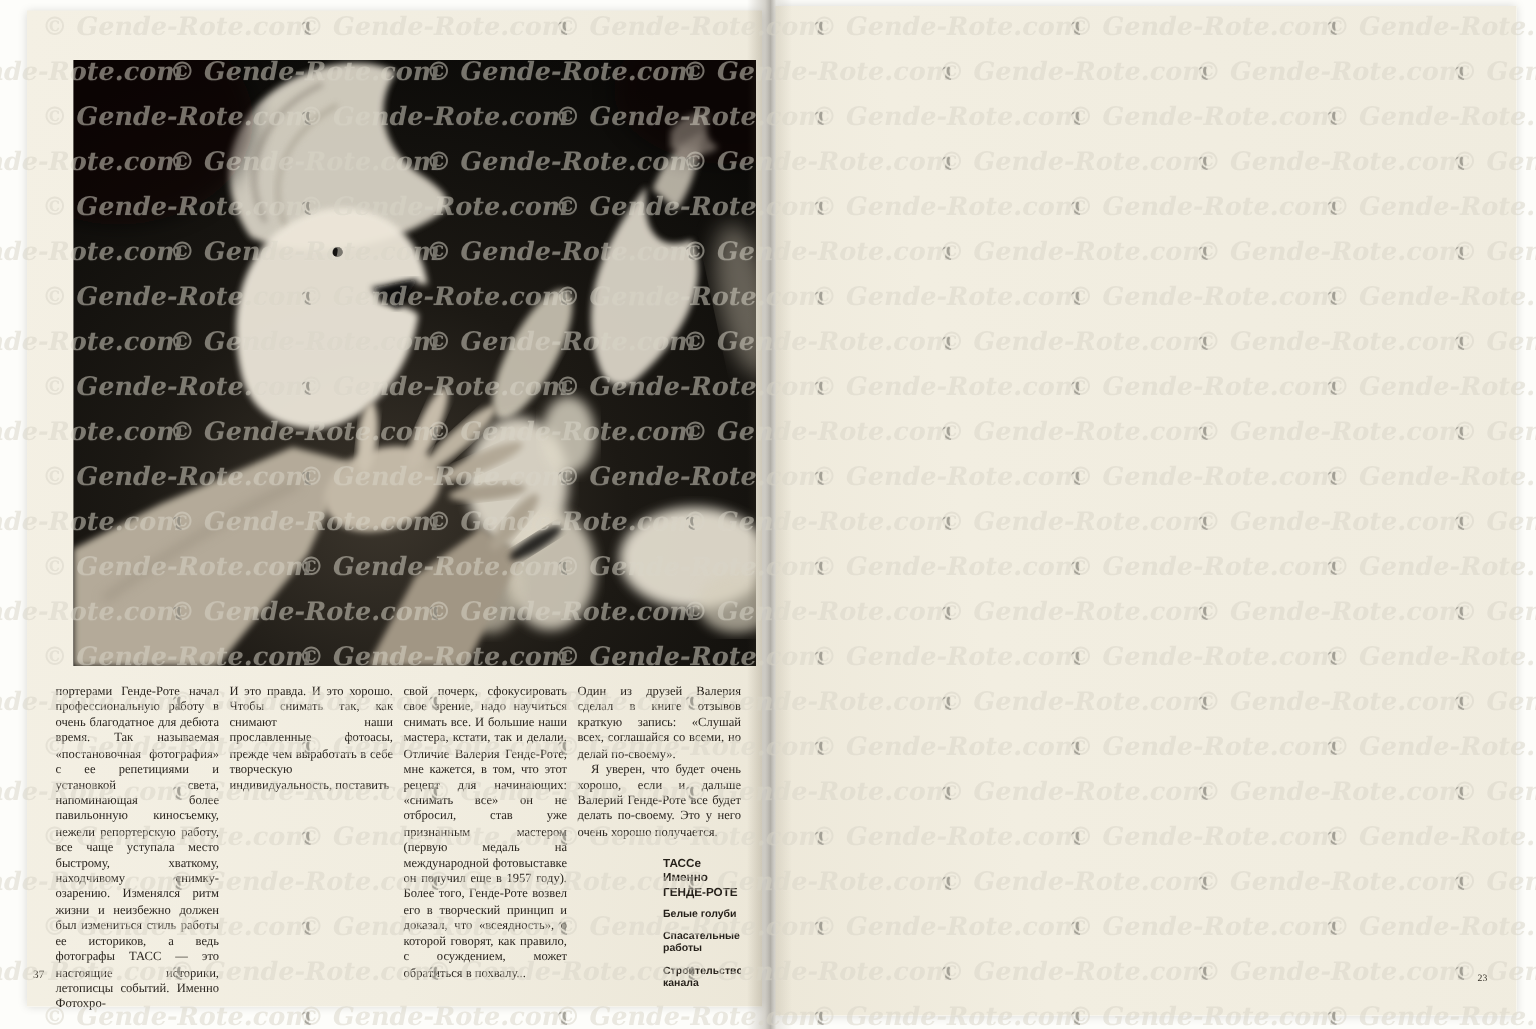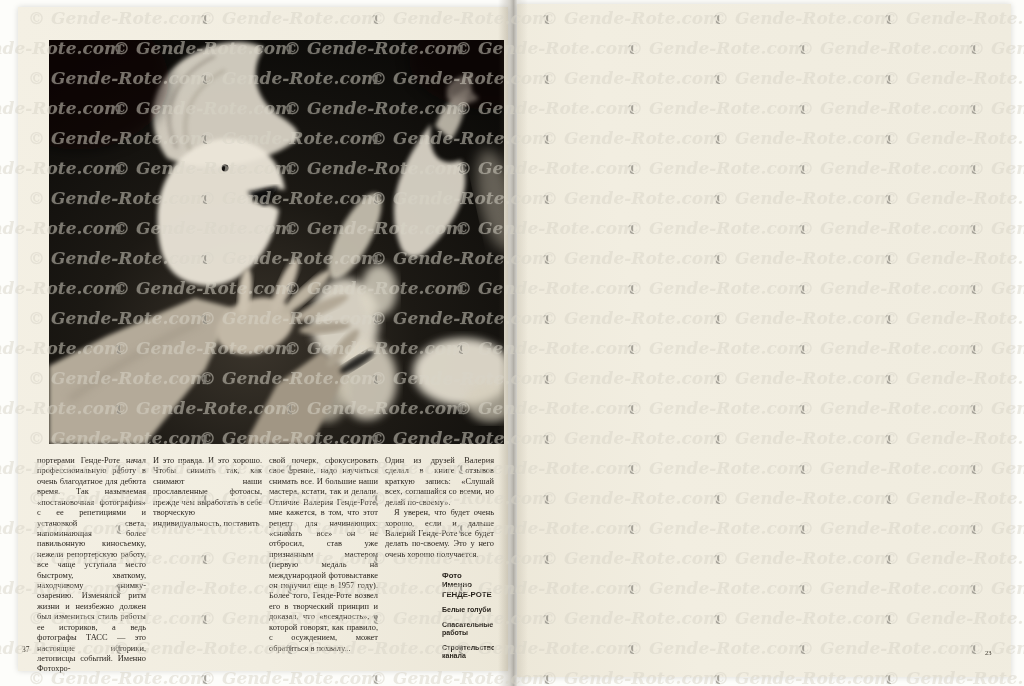--- a/index.html
+++ b/index.html
@@ -144,21 +144,21 @@
         </div>
       <div class="col">
           <p>свой почерк, сфокусировать свое зрение, надо научиться снимать все. И большие наши мастера, кстати, так и делали. Отличие Валерия Генде-Роте, мне кажется, в том, что этот рецепт для начинающих: «снимать все» он не отбросил, став уже признанным мастером (первую медаль на международной фотовыставке он получил еще в 1957 году). Более того, Генде-Роте возвел его в творческий принцип и доказал, что «всеядность», о которой говорят, как правило, с осуждением, может обратиться в похвалу...</p>
         </div>
       <div class="col">
         <div>
             <p>Один из друзей Валерия сделал в книге отзывов краткую запись: «Слушай всех, соглашайся со всеми, но делай по-своему».</p>
             <p>Я уверен, что будет очень хорошо, если и дальше Валерий Генде-Роте все будет делать по-своему. Это у него очень хорошо получается.</p>
           </div>
         <div class="caption-block">
-          <div class="credit">Фото</div>
+          <div class="credit">ТАССе</div>
           <div class="credit">Именно</div>
           <div class="credit upper">ГЕНДЕ-РОТЕ</div>
           <div class="item">Белые голуби</div>
           <div class="item">Спасательные работы</div>
           <div class="item">Строительство канала</div>
         </div>
       </div>
     </div>
   </div>
 

